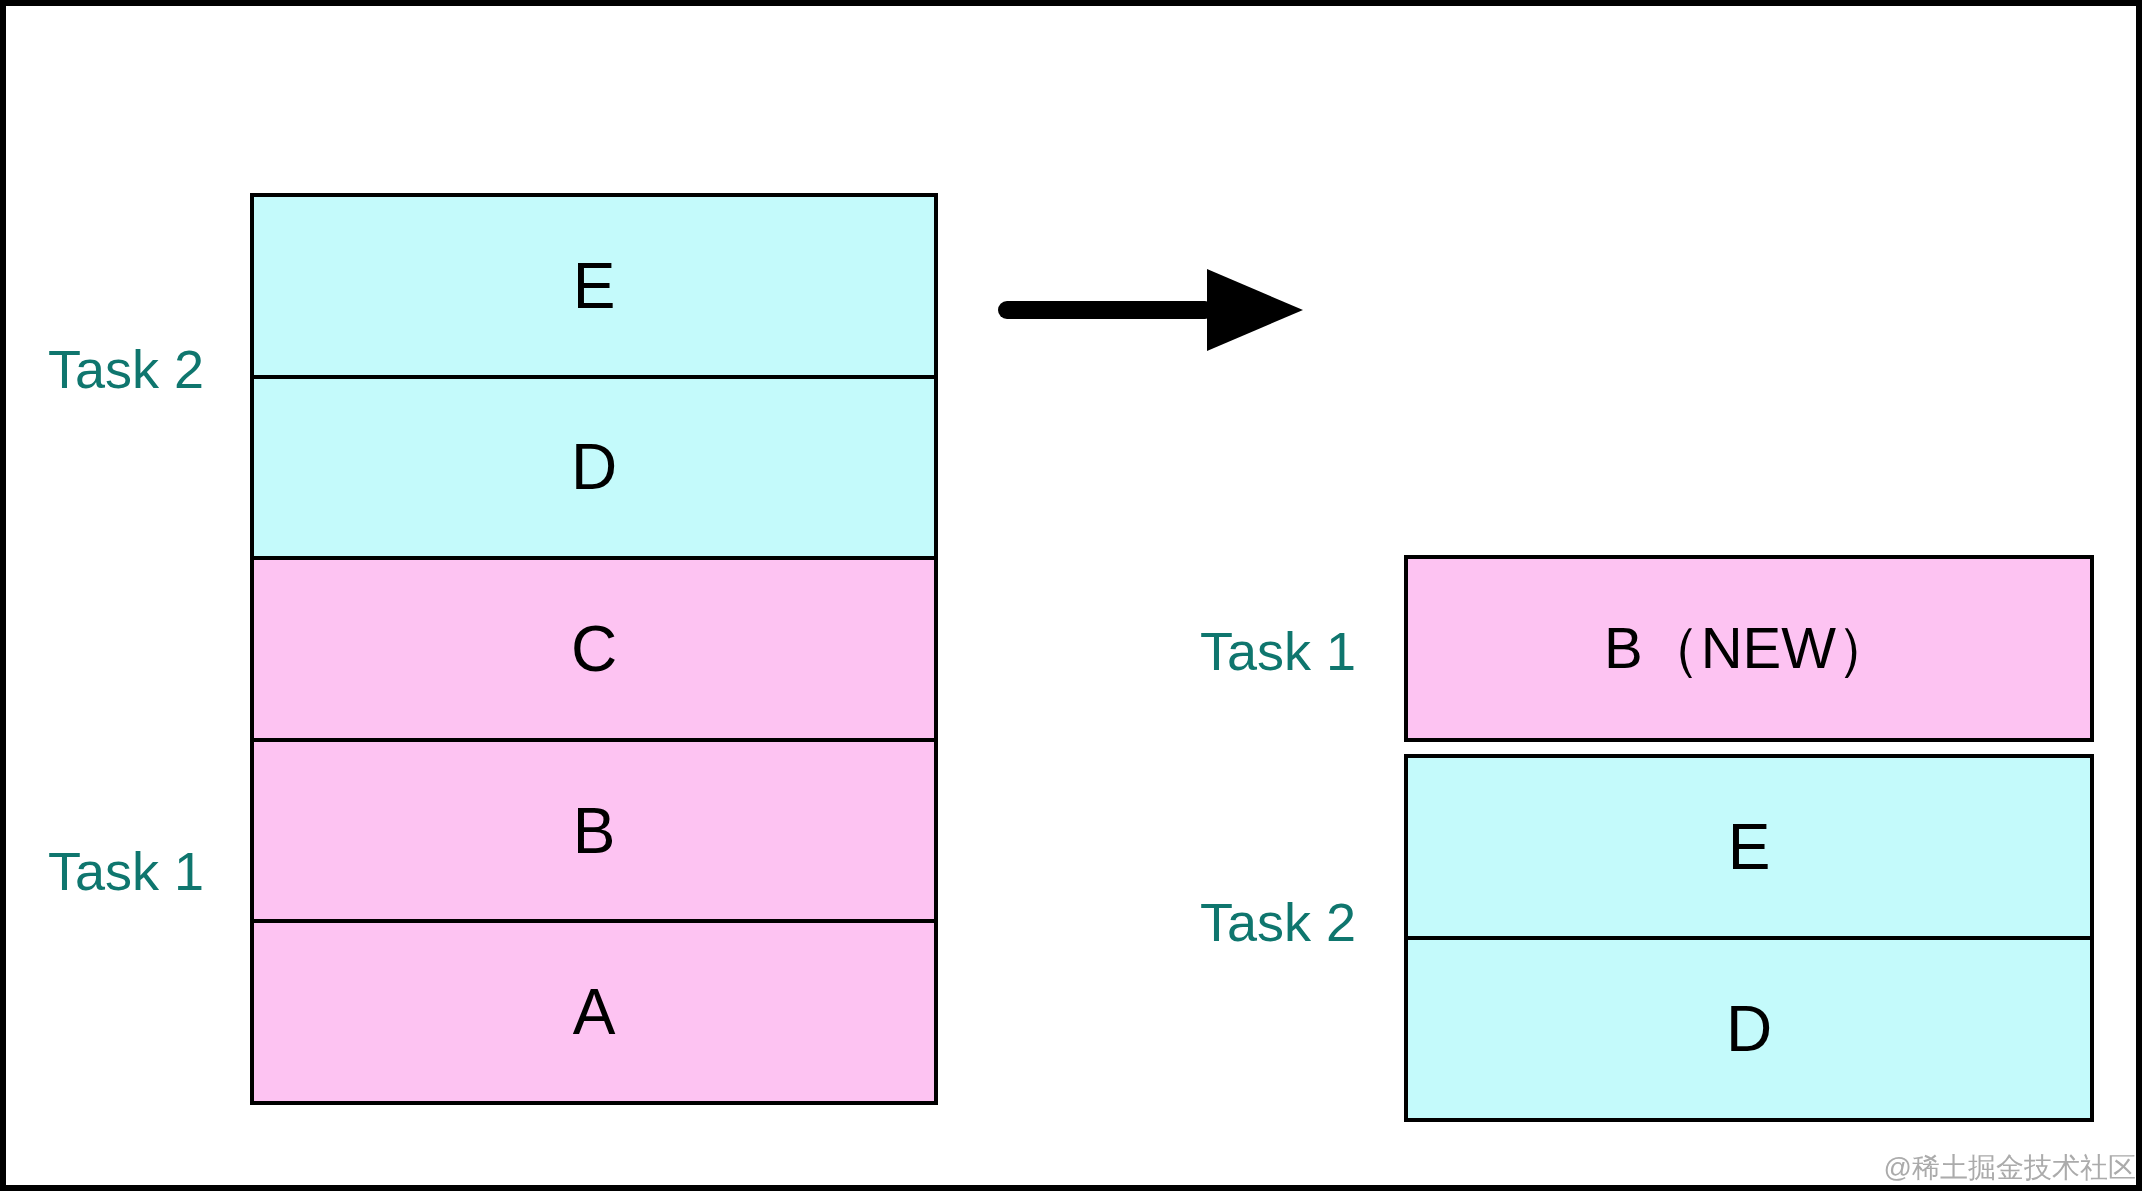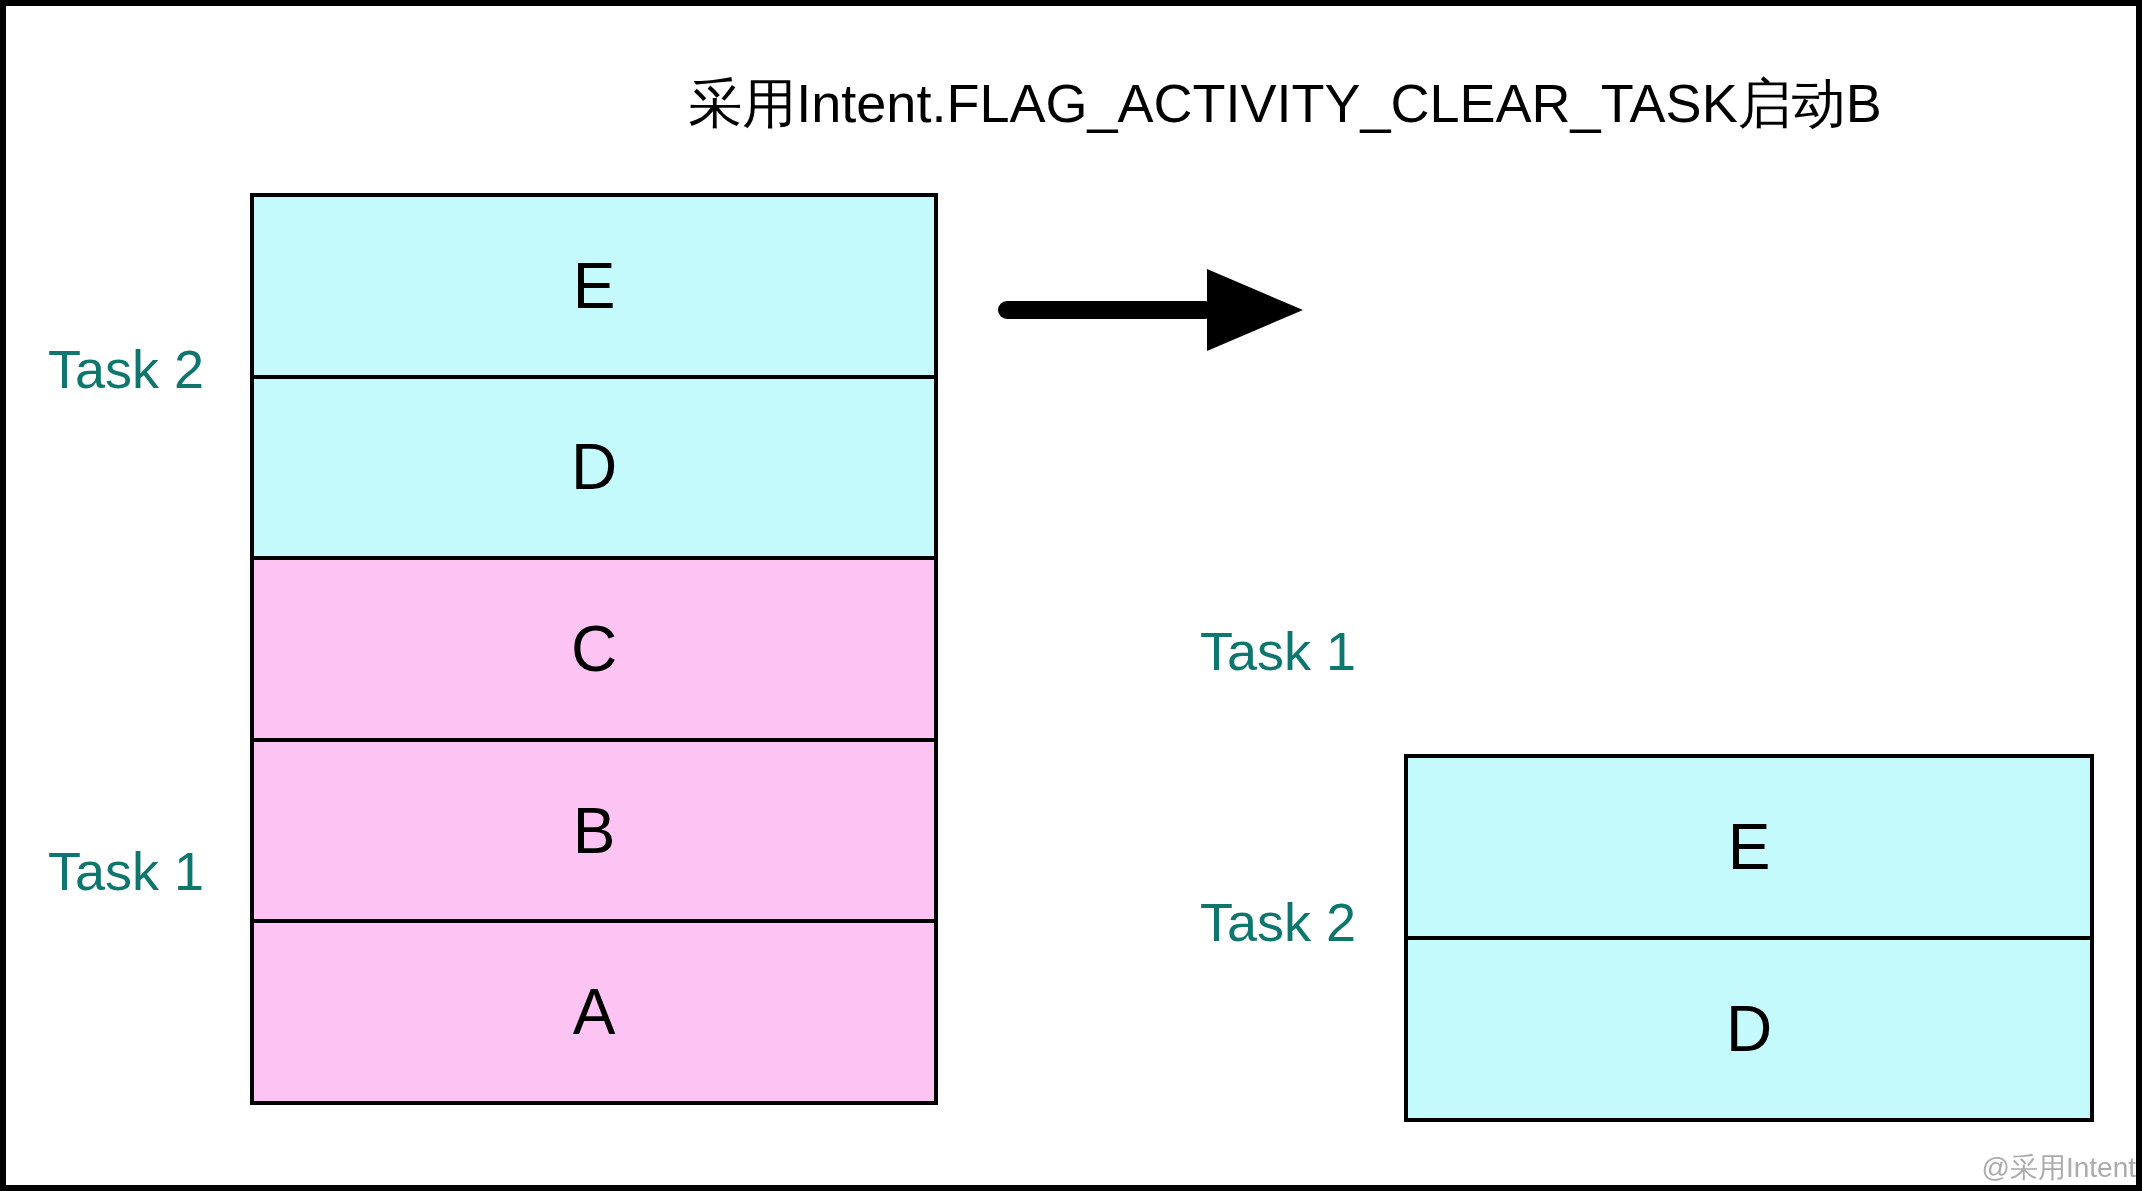--- a/index.html
+++ b/index.html
@@ -80,21 +80,20 @@
     white-space: nowrap;
   }
 </style>
 </head>
 <body>
 
 <div class="canvas">
 
   <div class="frame"></div>
 
-  <div class="title">采用Intent.FLAG_ACTIVITY_CLEAR_TASK启动B</div>
 
   <div class="stack left-stack">
     <div class="row" style="background-color: rgb(196, 250, 251);">
       <span>E</span>
     </div>
     <div class="row" style="background-color: rgb(196, 250, 251);">
       <span>D</span>
     </div>
     <div class="row" style="background-color: rgb(253, 195, 242);">
       <span>C</span>
@@ -108,28 +107,33 @@
   </div>
 
   <div class="side-label lbl-task2-left">Task 2</div>
   <div class="side-label lbl-task1-left">Task 1</div>
 
   <svg class="arrow" viewBox="0 0 310 90" xmlns="http://www.w3.org/2000/svg" aria-hidden="true">
     <rect x="3" y="35" width="216" height="18" rx="9" fill="#000"></rect>
     <polygon points="212,3 308,44 212,85" fill="#000"></polygon>
   </svg>
 
+  <div class="stack pink-box">
+    <div class="row" style="background-color: rgb(253, 195, 242);">
+      <span>B（NEW）</span>
+    </div>
+  </div>
 
   <div class="stack cyan-stack">
     <div class="row" style="background-color: rgb(196, 250, 251);">
       <span>E</span>
     </div>
     <div class="row" style="background-color: rgb(196, 250, 251);">
       <span>D</span>
     </div>
   </div>
 
   <div class="side-label lbl-task1-right">Task 1</div>
   <div class="side-label lbl-task2-right">Task 2</div>
 
-  <div class="watermark">@采用Intent</div>
+  <div class="watermark">@稀土掘金技术社区</div>
 
 </div>
 
 </body></html>

